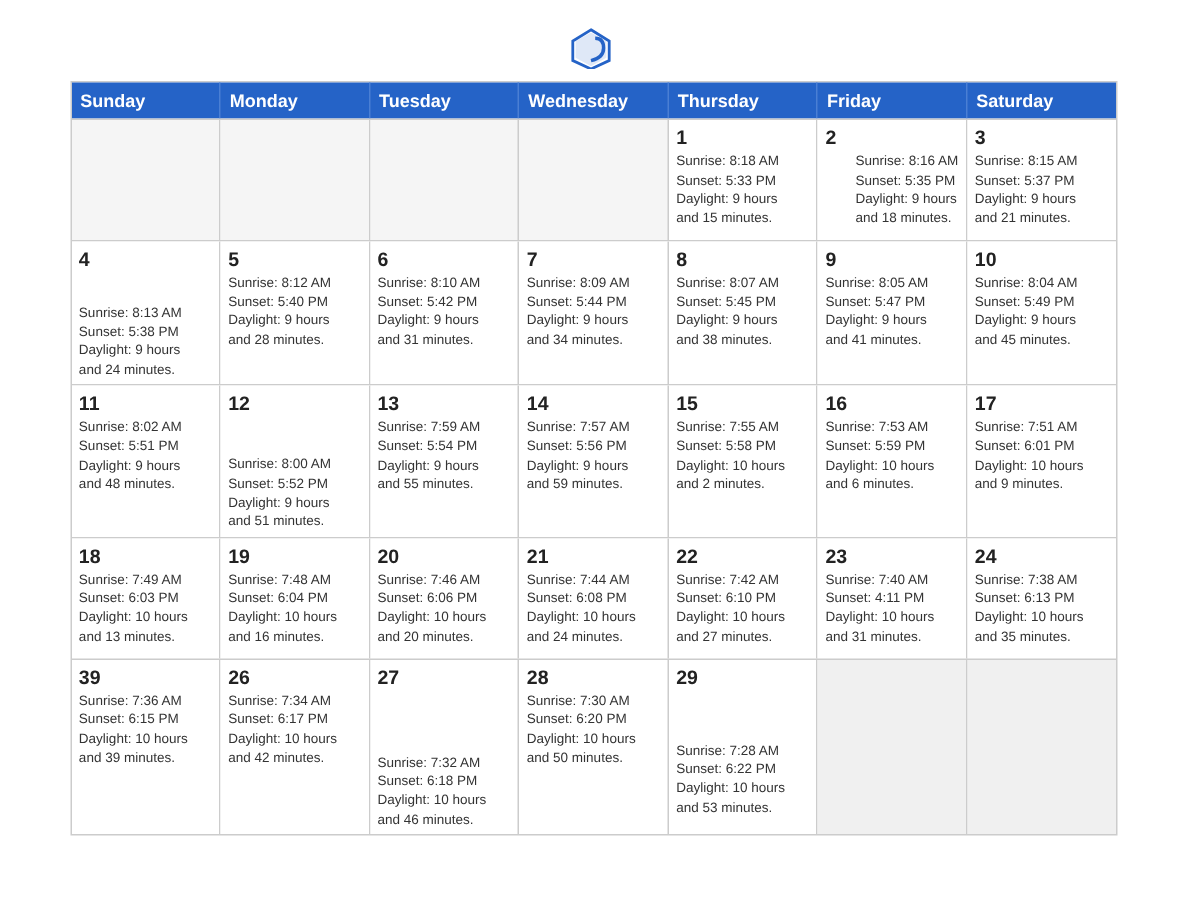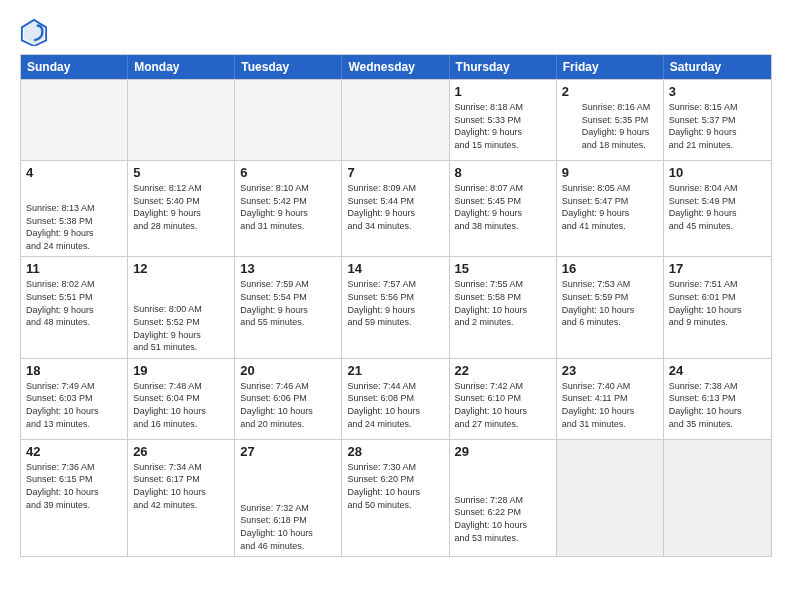--- a/index.html
+++ b/index.html
@@ -9,20 +9,21 @@
       width: 792px;
       height: 612px;
       overflow: hidden;
     }
     .page {
       width: 792px;
       height: 490px;
       padding: 18px 20px 12px 20px;
       display: flex;
       flex-direction: column;
+      align-items: center;
     }
     .header {
       display: flex;
       justify-content: space-between;
       align-items: flex-start;
       margin-bottom: 8px;
     }
     .logo {
       display: flex;
       align-items: center;
@@ -315,21 +316,21 @@
           <div class="cal-cell">
             <span class="day-number">24</span>
             <div class="day-info" style="white-space: pre-line;">Sunrise: 7:38 AM
 Sunset: 6:13 PM
 Daylight: 10 hours
 and 35 minutes.</div>
           </div>
         </div>
         <div class="cal-row">
           <div class="cal-cell">
-            <span class="day-number">42</span>
+            <span class="day-number">39</span>
             <div class="day-info" style="white-space: pre-line;">Sunrise: 7:36 AM
 Sunset: 6:15 PM
 Daylight: 10 hours
 and 39 minutes.</div>
           </div>
           <div class="cal-cell">
             <span class="day-number">26</span>
             <div class="day-info" style="white-space: pre-line;">Sunrise: 7:34 AM
 Sunset: 6:17 PM
 Daylight: 10 hours

